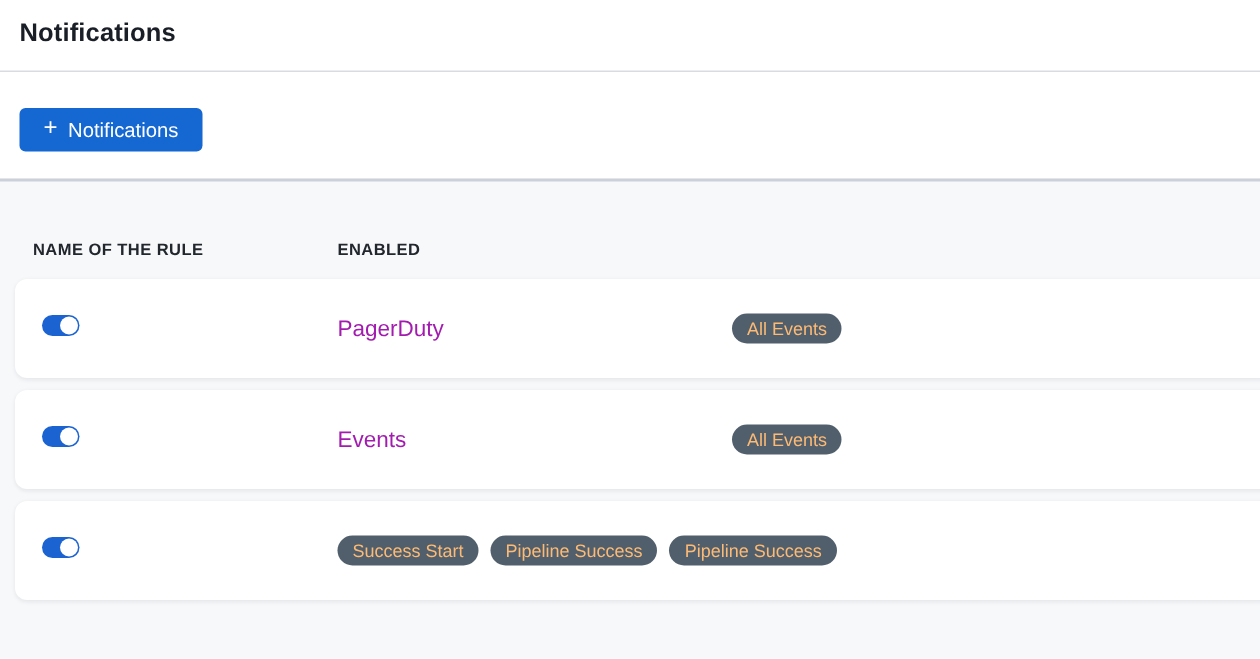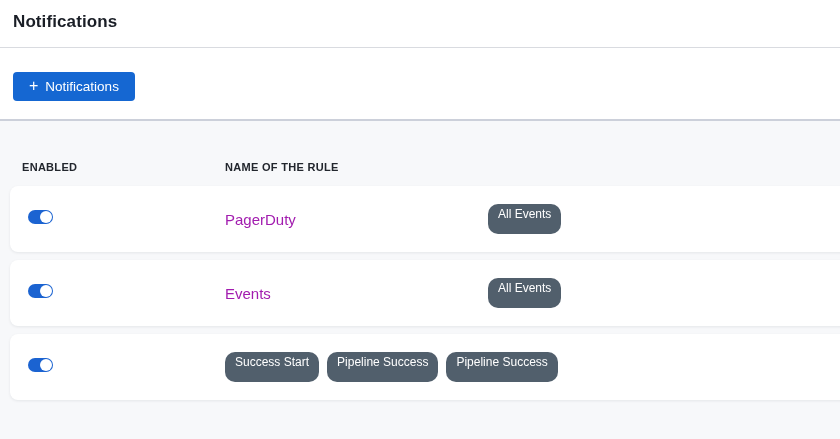--- a/index.html
+++ b/index.html
@@ -35,42 +35,42 @@
 
   
   .toggle { width:25px; height:14px; border-radius:7px; background:#1b63d1;
     position:relative; display:inline-block; cursor:pointer; }
   .toggle .knob { position:absolute; top:1px; right:1px; width:12px; height:12px;
     border-radius:50%; background:#fff; }
 
   .rule-name { font-size:15px; color:#a21caf; }
 
   .badges { display:flex; gap:8px; }
-  .badge { background:#515f6c; color:#ffffff; font-size:12px; line-height:20px;
-    height:30px; padding:0 10px; border-radius:10px; white-space:nowrap; }
+  .badge { background:#515f6c; color:#fdba74; font-size:12px; line-height:20px;
+    height:20px; padding:0 10px; border-radius:10px; white-space:nowrap; }
 </style>
 </head>
 <body>
 
 <header class="page-header">
   <h1 class="page-title">Notifications</h1>
 </header>
 <hr class="divider-top">
 
 <div class="toolbar">
   <button class="btn-primary">
     <span class="plus">+</span>
     <span>Notifications</span>
   </button>
 </div>
 
 <div class="table-wrap">
   <div class="table-head">
+    <div class="col-head">NAME OF THE RULE</div>
     <div class="col-head">ENABLED</div>
-    <div class="col-head">NAME OF THE RULE</div>
   </div>
   <div id="rows">
   <div class="rule-row grid">
     <div>
       <span class="toggle" style="background: rgb(27, 99, 209);">
         <span class="knob"></span>
       </span>
     </div>
     <div class="rule-name">PagerDuty</div>
     <div class="badges">

